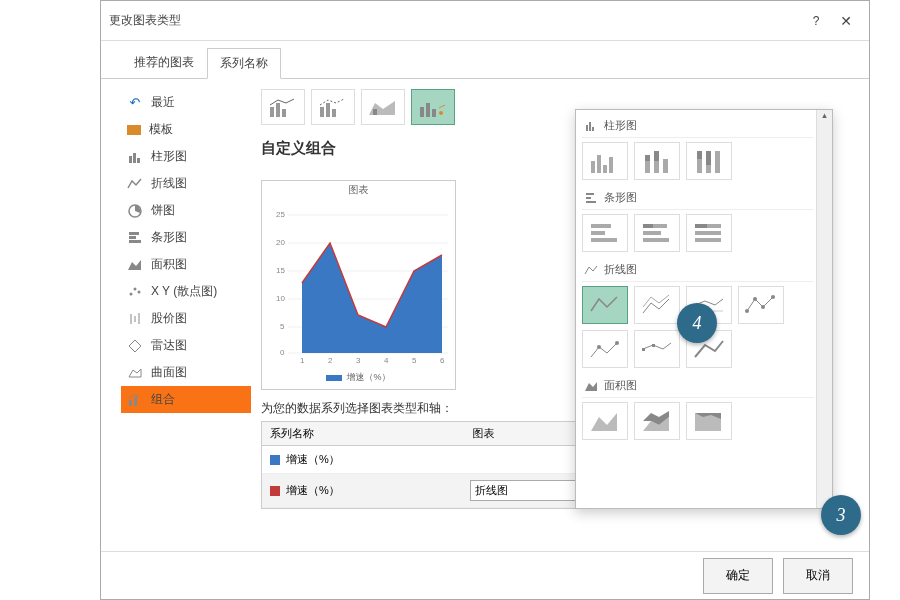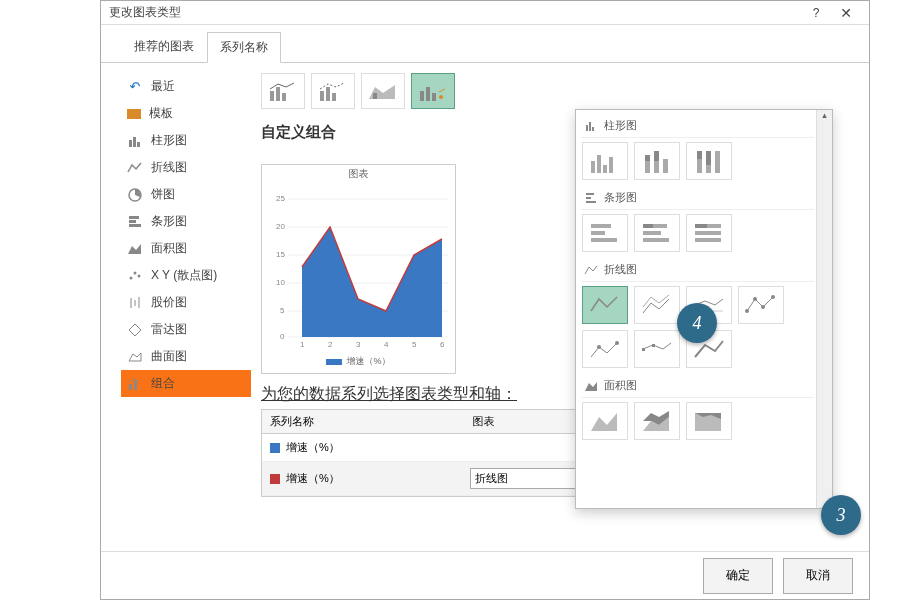--- a/index.html
+++ b/index.html
@@ -1,20 +1,20 @@
 <!DOCTYPE html>
 <html><head>
 <meta charset="utf-8">
 <style>
 * { box-sizing: border-box; margin: 0; padding: 0; font-family: "Microsoft YaHei", sans-serif; }
 body { background: #fff; width: 900px; height: 600px; overflow: hidden; }
 
 .dialog { position: absolute; left: 100px; top: 0; width: 770px; height: 600px; border: 1px solid #aaa; background: #fff; display: flex; flex-direction: column; }
 
-.titlebar { height: 24px; border-bottom: 1px solid #ddd; display: flex; align-items: center; padding: 0 8px; font-size: 12px; justify-content: flex-end; }
+.titlebar { height: 40px; border-bottom: 1px solid #ddd; display: flex; align-items: center; padding: 0 8px; font-size: 12px; justify-content: flex-end; }
 .titlebar .title { flex: 1; color: #444; }
 .titlebar .help { width: 30px; text-align: center; color: #444; cursor: pointer; }
 .titlebar .close { width: 30px; text-align: center; color: #444; cursor: pointer; font-size: 14px; }
 
 .tabs { display: flex; border-bottom: 1px solid #ccc; padding-left: 20px; margin-top: 6px; align-items: flex-end; }
 .tab { padding: 6px 12px; font-size: 12px; color: #444; border: 1px solid transparent; cursor: pointer; }
 .tab.active { border: 1px solid #ccc; border-bottom: 1px solid #fff; margin-bottom: -1px; background: #fff; }
 
 .body { flex: 1; display: flex; padding: 10px 20px 0 20px; position: relative; }
 
@@ -27,21 +27,21 @@
 .subtype-row { display: flex; gap: 6px; }
 .subtype { width: 44px; height: 36px; border: 1px solid #ddd; display: flex; align-items: center; justify-content: center; cursor: pointer; }
 .subtype.selected { background: #a5d6c2; border: 1px solid #5aa184; }
 .subtype svg { width: 32px; height: 24px; }
 
 .section-title { font-size: 15px; font-weight: bold; color: #333; margin: 14px 0 22px 0; }
 
 .chart-preview { border: 1px solid #ccc; width: 195px; height: 210px; position: relative; }
 .chart-preview .caption { text-align: center; font-size: 10px; color: #666; margin-top: 2px; }
 
-.series-label { font-size: 16px; color: #333; margin-top: 10px; text-decoration: underline; }
+.series-label { font-size: 12px; color: #333; margin-top: 10px; }
 .series-table { border: 1px solid #ccc; margin-top: 4px; font-size: 11px; }
 .series-table .hdr { display: flex; background: #f5f5f5; border-bottom: 1px solid #ccc; gap: 20px; }
 .series-table .hdr > div { padding: 4px 8px; }
 .series-table .row { display: flex; align-items: center; border-bottom: 1px solid #eee; }
 .series-table .row > div { padding: 6px 8px; }
 .series-table .col-name { width: 200px; display: flex; align-items: center; gap: 6px; }
 .series-table .col-type { width: 200px; }
 .series-table .col-axis { width: 50px; text-align: center; }
 .swatch { width: 10px; height: 10px; display: inline-block; }
 

